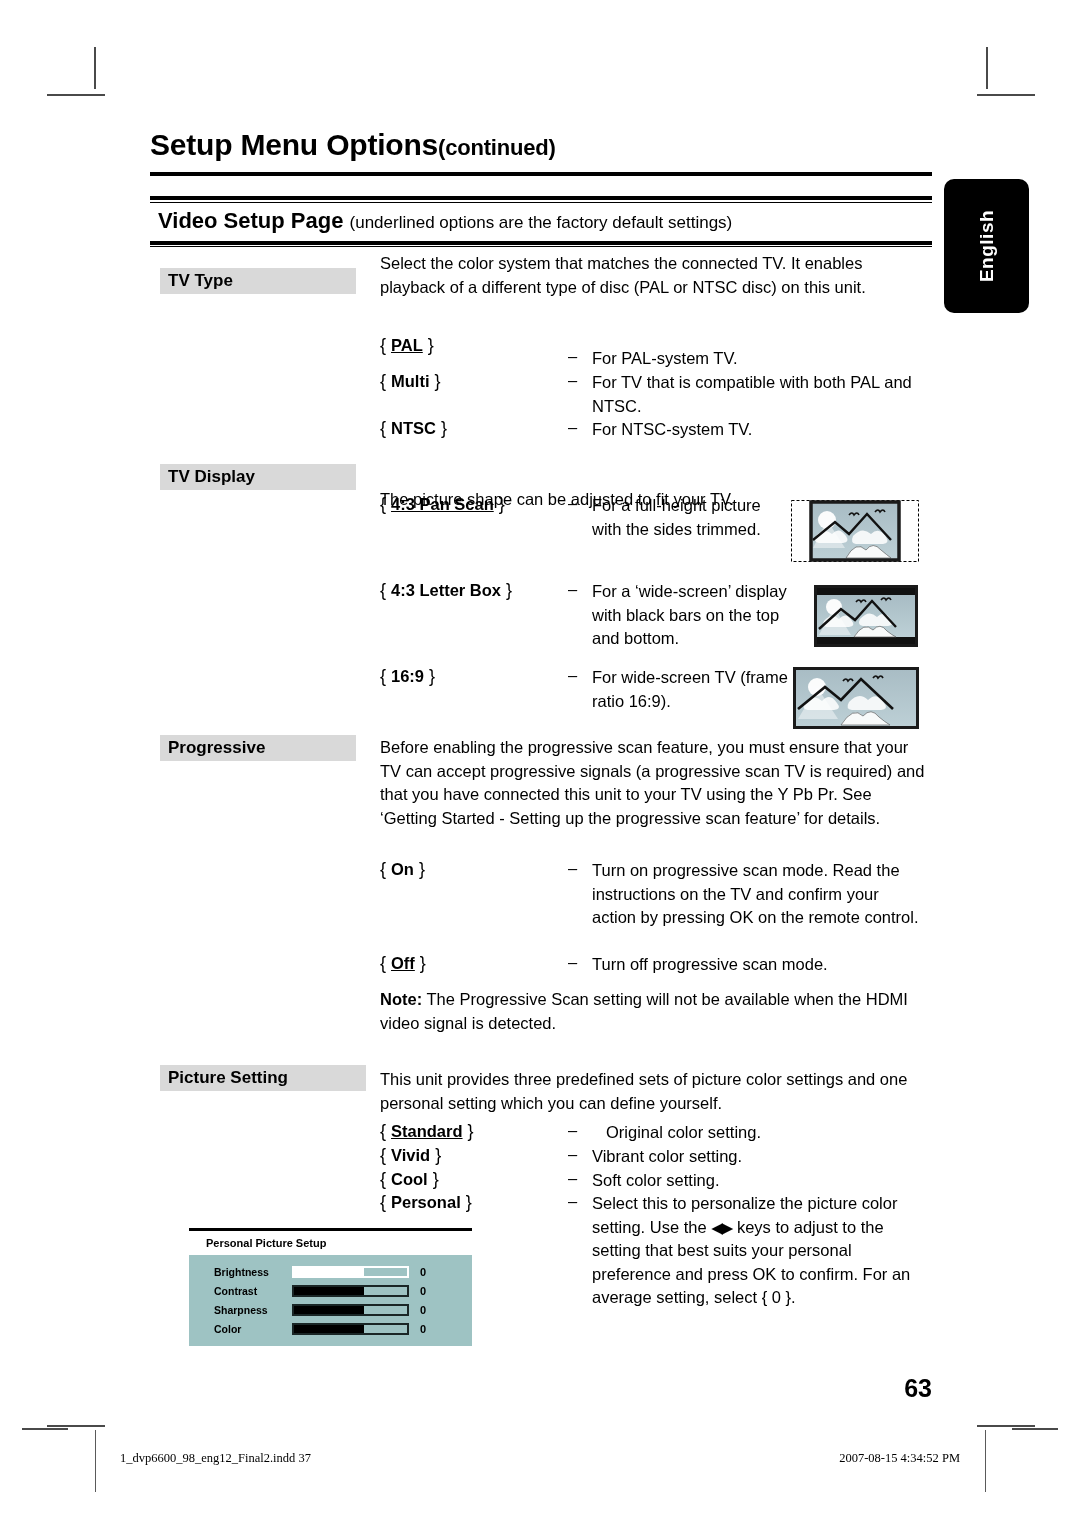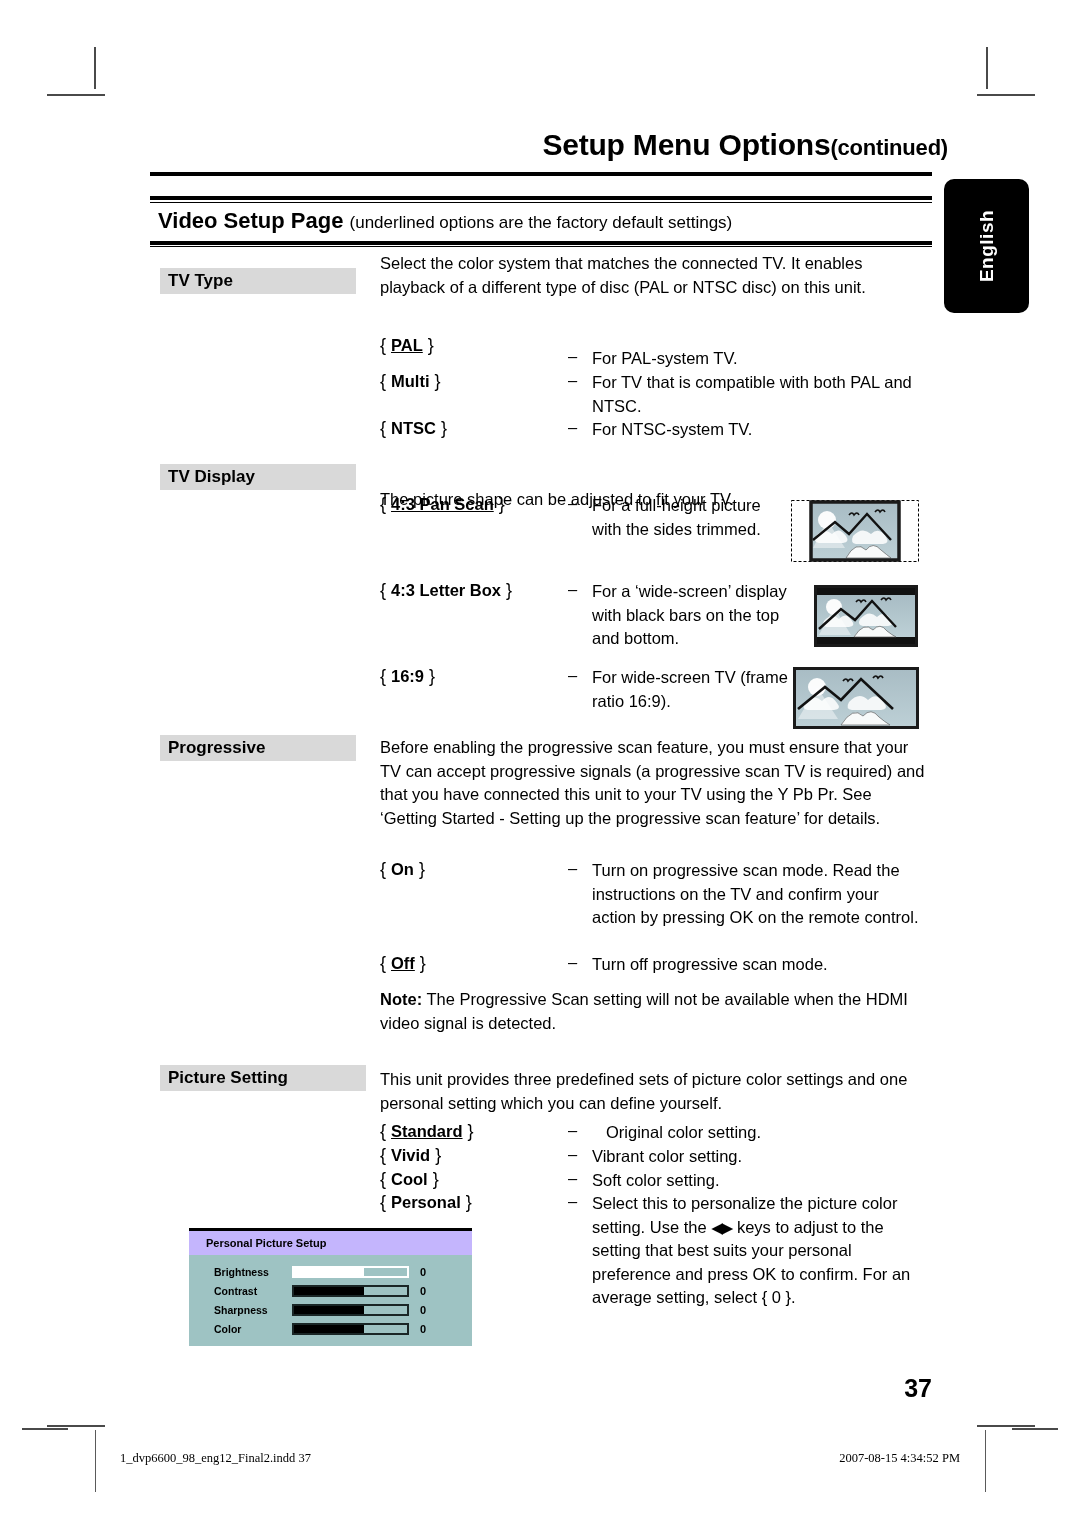--- a/index.html
+++ b/index.html
@@ -22,22 +22,21 @@
   .cm-tl-v { left: 94px;  top: 47px; }
   .cm-tl-h { left: 47px;  top: 94px; }
   .cm-tr-v { left: 986px; top: 47px; }
   .cm-tr-h { left: 977px; top: 94px; }
   .cm-bl-h { left: 47px;  top: 1425px; }
   .cm-br-h { left: 977px; top: 1425px; }
 
   
   #page-title {
     position: absolute;
-    left: 166px; top: 128px; width: 782px;
-    text-align: right;
+    left: 150px; top: 128px; width: 782px;
     font-size: 30px;
     font-weight: bold;
     letter-spacing: -0.2px;
     white-space: nowrap;
   }
   #page-title .cont {
     font-size: 22px;
     font-weight: bold;
   }
   .rule-thick {
@@ -149,21 +148,21 @@
   
   #osd {
     position: absolute;
     left: 189px; top: 1228px;
     width: 283px; height: 115px;
     background: #9ec3c3;
     border-top: 3px solid #000;
   }
   #osd .osd-title {
     height: 24px;
-    background: #c4b5fd;
+    background: #ffffff;
     font-size: 11px;
     font-weight: bold;
     line-height: 24px;
     padding-left: 17px;
     box-sizing: border-box;
   }
   #osd .osd-rows { padding: 8px 0 0 25px; }
   .osd-row {
     display: flex;
     align-items: center;
@@ -447,19 +446,19 @@
         <span class="bar">
             <span class="fill" style="width:62%"></span>
           </span>
         <span class="val">0</span>
       </div>
     </div>
   </div>
 
 </div>
 
-<div id="page-number">37</div>
+<div id="page-number">63</div>
 <div id="foot-rule-left"></div>
 <div id="foot-rule-right"></div>
 <div class="foot-bar" id="foot-bar-left"></div>
 <div class="foot-bar" id="foot-bar-right"></div>
 <div id="footer-left">1_dvp6600_98_eng12_Final2.indd   37</div>
 <div id="footer-right">2007-08-15   4:34:52 PM</div>
 
 </body></html>

